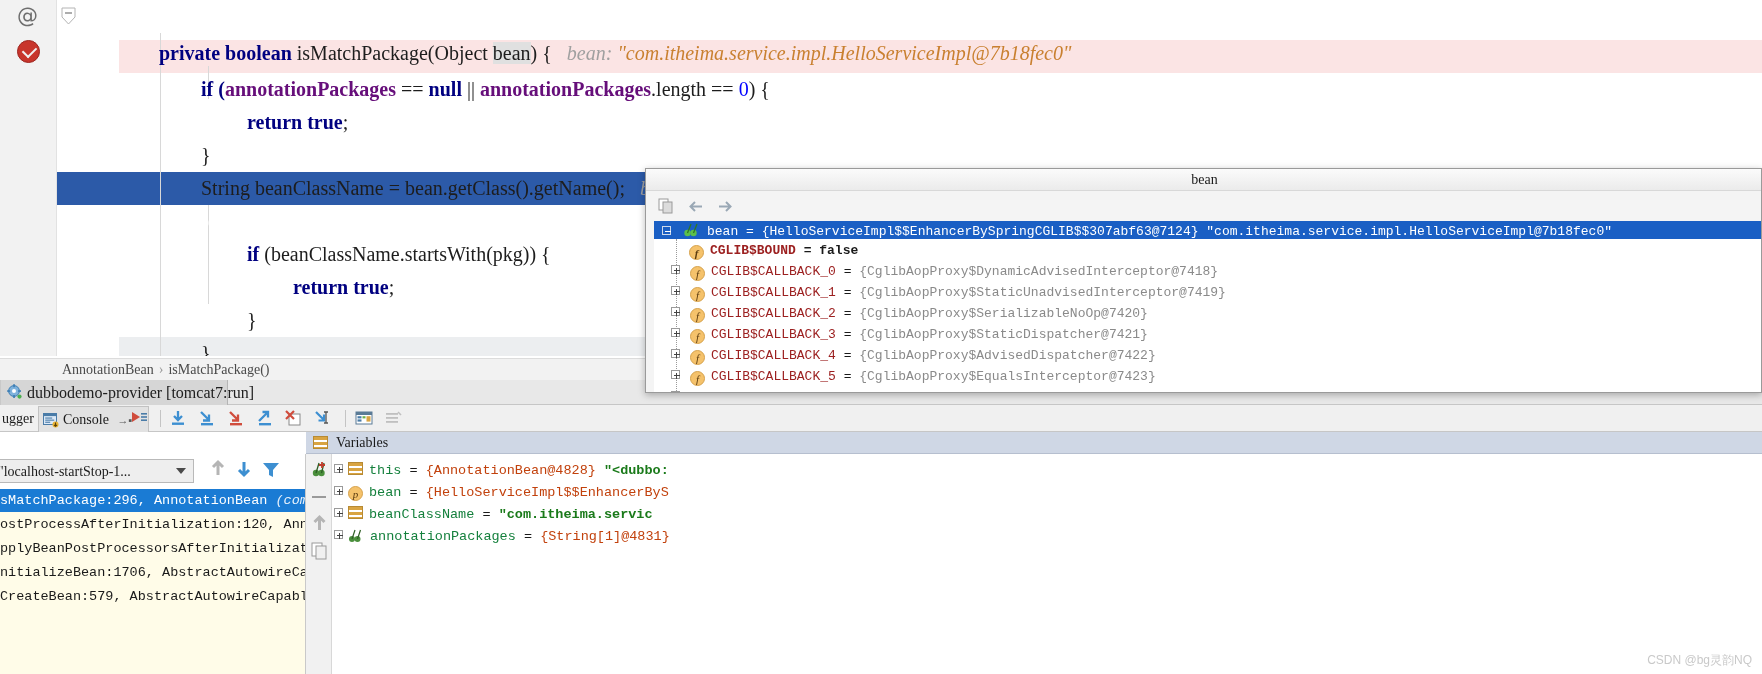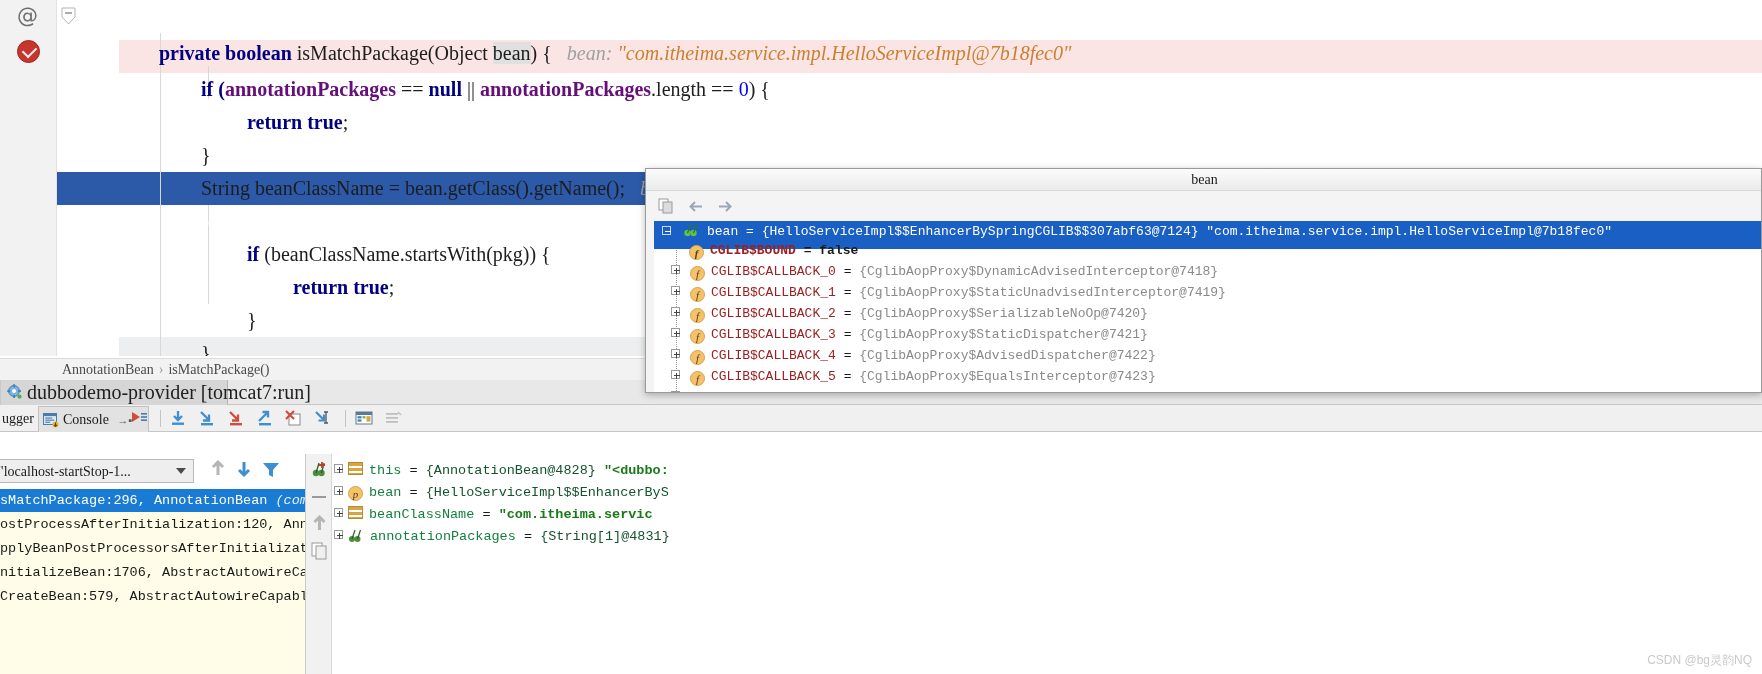--- a/index.html
+++ b/index.html
@@ -144,21 +144,21 @@
     position: absolute; left: 0; top: 380px;
     width: 1762px; height: 25px;
     background: #e8e8e8;
     border-bottom: 1px solid #c6c6c6;
   }
   .runtab {
     position: absolute; top: 0;
     height: 25px;
     line-height: 25px;
     font-family: "Liberation Serif", serif;
-    font-size: 20px;
+    font-size: 16px;
     color: #202020;
     padding: 0 10px 0 26px;
     white-space: nowrap;
   }
   .runtab.active {
     background: #d6d6d6;
     border-right: 1px solid #b5b5b5;
     border-left: 1px solid #c9c9c9;
   }
   .runtab.inactive {
@@ -290,21 +290,21 @@
   }
   .var-row {
     position: absolute;
     left: 28px; height: 22px; line-height: 22px;
     font-family: "Liberation Mono", monospace;
     font-size: 13.5px;
     white-space: nowrap;
   }
   .var-name { color: #15803d; }
   .var-eq { color: #1a1a1a; }
-  .var-val { color: #14532d; margin-top: 12px; }
+  .var-val { color: #c2410c; margin-top: 12px; }
   .var-val-str { color: #1a7a1a; font-weight: bold; }
   .tree-plus {
     position: absolute;
     width: 9px; height: 9px;
     border: 1px solid #9a9a9a;
     background: #ffffff;
   }
   .tree-plus::before {
     content: ""; position: absolute;
     left: 1.5px; top: 3.5px;
@@ -370,21 +370,21 @@
   }
   .pt-ico { position: absolute; top: 7px; width: 18px; height: 17px; }
   .popup-list {
     position: absolute; left: 8px; top: 52px;
     width: 1109px; height: 172px;
     background: #ffffff;
     overflow: hidden;
   }
   .popup-row {
     position: absolute; left: 0; width: 1109px;
-    height: 28px; line-height: 18px;
+    height: 18px; line-height: 18px;
     font-family: "Liberation Mono", monospace;
     font-size: 13px;
     white-space: nowrap;
   }
   .popup-row.sel { background: #1a5fc4; }
   .popup-row.sel .pname { color: #ffffff; }
   .popup-row.sel .peq { color: #ffffff; }
   .popup-row.sel .pval { color: #ffffff; }
   .popup-row.sel .pstr { color: #ffffff; }
   .pname { color: #9c2020; }
@@ -603,20 +603,26 @@
     <span class="tb-ico" style="left:384px;">
       <svg width="18" height="18" viewBox="0 0 18 18">
         <rect x="2" y="3" width="12" height="1.8" fill="#c0c0c0"></rect>
         <rect x="2" y="7" width="12" height="1.8" fill="#c0c0c0"></rect>
         <rect x="2" y="11" width="12" height="1.8" fill="#c0c0c0"></rect>
         <path d="M14 2 L17 5" stroke="#c0c0c0" stroke-width="1.6"></path>
       </svg>
     </span>
   </div>
 
+  <div class="panelhdr vars-hdr">
+    <span style="position:absolute; left:7px; top:4px; width:15px; height:13px;
+      background: linear-gradient(to bottom,#d9a441 0 3px,#ffffff 3px 5px,#d9a441 5px 8px,#ffffff 8px 10px,#d9a441 10px 13px);
+      border:1px solid #b78a34;"></span>
+    <span class="hdr-label" style="left:30px;">Variables</span>
+  </div>
 
   <div class="frames-panel">
     <div class="frames-combo">
       <span>"localhost-startStop-1...</span>
       <span class="chev"></span>
     </div>
     <div class="frames-btns">
       <span class="fb-ico" style="left:0px;">
         <svg width="24" height="26" viewBox="0 0 24 26">
           <path d="M12 5 v13 M7 10 l5 -5 l5 5" stroke="#b5b5b5" stroke-width="3" fill="none"></path>

